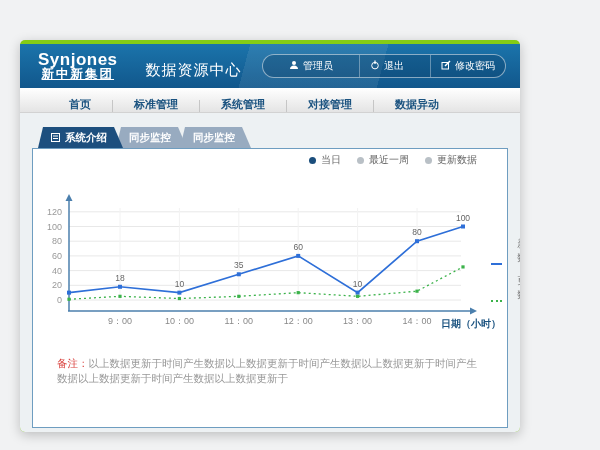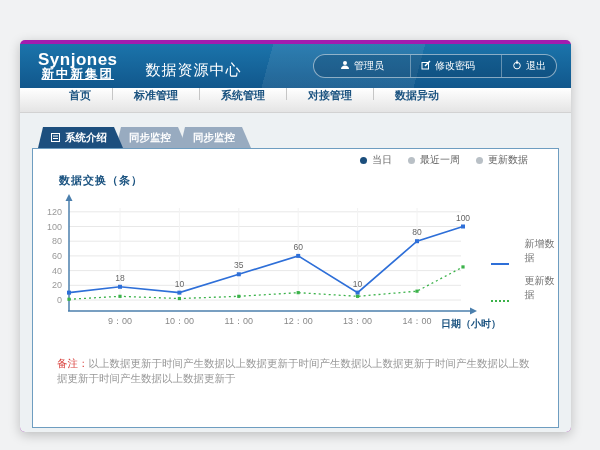--- a/index.html
+++ b/index.html
@@ -1,29 +1,29 @@
 <!DOCTYPE html>
 <html><head>
 <meta charset="utf-8">
 <style>
   html,body{margin:0;padding:0;}
   body{width:600px;height:450px;background:#f1f2f3;font-family:"Liberation Sans","DejaVu Sans",sans-serif;position:relative;overflow:hidden;}
-  .window{position:absolute;left:20px;top:40px;width:551px;height:392px;background:#a21caf;border-radius:5px;overflow:hidden;box-shadow:0 3px 12px rgba(0,0,0,0.22);padding-top:4px;box-sizing:border-box;}
+  .window{position:absolute;left:20px;top:40px;width:500px;height:392px;background:#84cc16;border-radius:5px;overflow:hidden;box-shadow:0 3px 12px rgba(0,0,0,0.22);padding-top:4px;box-sizing:border-box;}
   
   .header{position:relative;height:44px;background:linear-gradient(180deg,#1b74ab,#11578c);display:flex;align-items:center;padding:0 14px 0 18px;overflow:hidden;}
   .header::after{content:'';position:absolute;inset:0;background:linear-gradient(105deg,transparent 45%,rgba(255,255,255,0.08) 45%,rgba(255,255,255,0.08) 72%,transparent 72%);pointer-events:none;}
   .logo{display:flex;flex-direction:column;align-items:center;line-height:1.05;z-index:1;}
   .logo-en{color:#fff;font-size:17px;font-weight:bold;letter-spacing:0.5px;}
   .logo-cn{color:#fff;font-size:12.5px;font-weight:bold;letter-spacing:2px;text-decoration:underline;}
   .app-title{color:#fff;font-size:15px;margin-left:28px;transform:translateY(4px);letter-spacing:1px;z-index:1;}
   .user-group{margin-left:auto;display:flex;align-items:center;height:22px;border:1px solid rgba(255,255,255,0.5);border-radius:12px;background:rgba(8,48,84,0.25);z-index:1;}
   .user-item{display:flex;align-items:center;gap:4px;padding:0 10px;color:#fff;font-size:10px;cursor:pointer;border-left:1px solid rgba(255,255,255,0.35);height:100%;margin-left:16px;}
   .user-item:first-child{border-left:none;}
   
-  .nav{height:24px;background:linear-gradient(180deg,#ffffff,#e4e4e4);border-bottom:1px solid #d2d2d2;display:flex;align-items:flex-start;padding-left:28px;}
+  .nav{height:24px;background:linear-gradient(180deg,#ffffff,#e4e4e4);border-bottom:1px solid #d2d2d2;display:flex;align-items:flex-end;padding-left:28px;}
   .nav-item{font-size:11px;font-weight:bold;color:#1b5380;padding:0 21px;cursor:pointer;white-space:nowrap;}
   .nav-sep{width:1px;height:12px;background:#c6c6c6;}
   
   .content{background:#edf1f3;height:319px;padding:14px 12px 13px 12px;box-sizing:border-box;}
   .tabs{display:flex;padding-left:6px;position:relative;z-index:2;}
   .tab{height:21px;display:flex;align-items:center;gap:5px;padding:0 16px 0 13px;color:#fff;font-size:10.5px;font-weight:bold;clip-path:polygon(5px 0,calc(100% - 9px) 0,100% 100%,0 100%);margin-right:-7px;position:relative;cursor:pointer;}
   .tab.active{background:#1d4f7e;z-index:3;}
   .tab.inactive{background:#98abc0;}
   .tab.inactive:nth-child(2){z-index:2;}
   .tab.inactive:nth-child(3){z-index:1;}
@@ -55,31 +55,31 @@
     <div class="user-group">
       <div class="user-item">
         <span><svg width="10" height="10" viewBox="0 0 10 10">
               <circle cx="5" cy="3" r="2" fill="#fff"></circle>
               <path d="M1 9c0-2.2 1.8-3.5 4-3.5S9 6.8 9 9z" fill="#fff"></path>
             </svg></span>
         <span>管理员</span>
       </div>
       <div class="user-item">
         <span><svg width="10" height="10" viewBox="0 0 10 10">
+              <circle cx="5" cy="5.6" r="3.3" fill="none" stroke="#fff"></circle>
+              <line x1="5" y1="0.6" x2="5" y2="4" stroke="#fff" stroke-width="1.3"></line>
+            </svg></span>
+        <span>退出</span>
+      </div>
+      <div class="user-item">
+        <span><svg width="10" height="10" viewBox="0 0 10 10">
               <rect x="1" y="2.5" width="6.5" height="6.5" fill="none" stroke="#fff"></rect>
               <path d="M4 6 9 1" stroke="#fff" stroke-width="1.4"></path>
             </svg></span>
         <span>修改密码</span>
-      </div>
-      <div class="user-item">
-        <span><svg width="10" height="10" viewBox="0 0 10 10">
-              <circle cx="5" cy="5.6" r="3.3" fill="none" stroke="#fff"></circle>
-              <line x1="5" y1="0.6" x2="5" y2="4" stroke="#fff" stroke-width="1.3"></line>
-            </svg></span>
-        <span>退出</span>
       </div>
     </div>
   </div>
 
   <div class="nav">
     <div class="nav-item">首页</div>
     <div class="nav-sep"></div>
     <div class="nav-item">标准管理</div>
     <div class="nav-sep"></div>
     <div class="nav-item">系统管理</div>
@@ -116,21 +116,20 @@
         <div class="radio">
           <span class="dot"></span>
           <span>最近一周</span>
         </div>
         <div class="radio">
           <span class="dot"></span>
           <span>更新数据</span>
         </div>
       </div>
 
-      <div class="y-title">数据交换（条）</div>
 
       <svg id="chart-svg" class="chart-svg" width="520" height="140">
           <line x1="28" y1="107" x2="420" y2="107" stroke="#e8e8e8" stroke-width="1"></line>
           <text x="21" y="110" text-anchor="end" fill="#999" font-size="9">0</text>
           <line x1="28" y1="92.3" x2="420" y2="92.3" stroke="#e8e8e8" stroke-width="1"></line>
           <text x="21" y="95.3" text-anchor="end" fill="#999" font-size="9">20</text>
           <line x1="28" y1="77.6" x2="420" y2="77.6" stroke="#e8e8e8" stroke-width="1"></line>
           <text x="21" y="80.6" text-anchor="end" fill="#999" font-size="9">40</text>
           <line x1="28" y1="62.9" x2="420" y2="62.9" stroke="#e8e8e8" stroke-width="1"></line>
           <text x="21" y="65.9" text-anchor="end" fill="#999" font-size="9">60</text>

